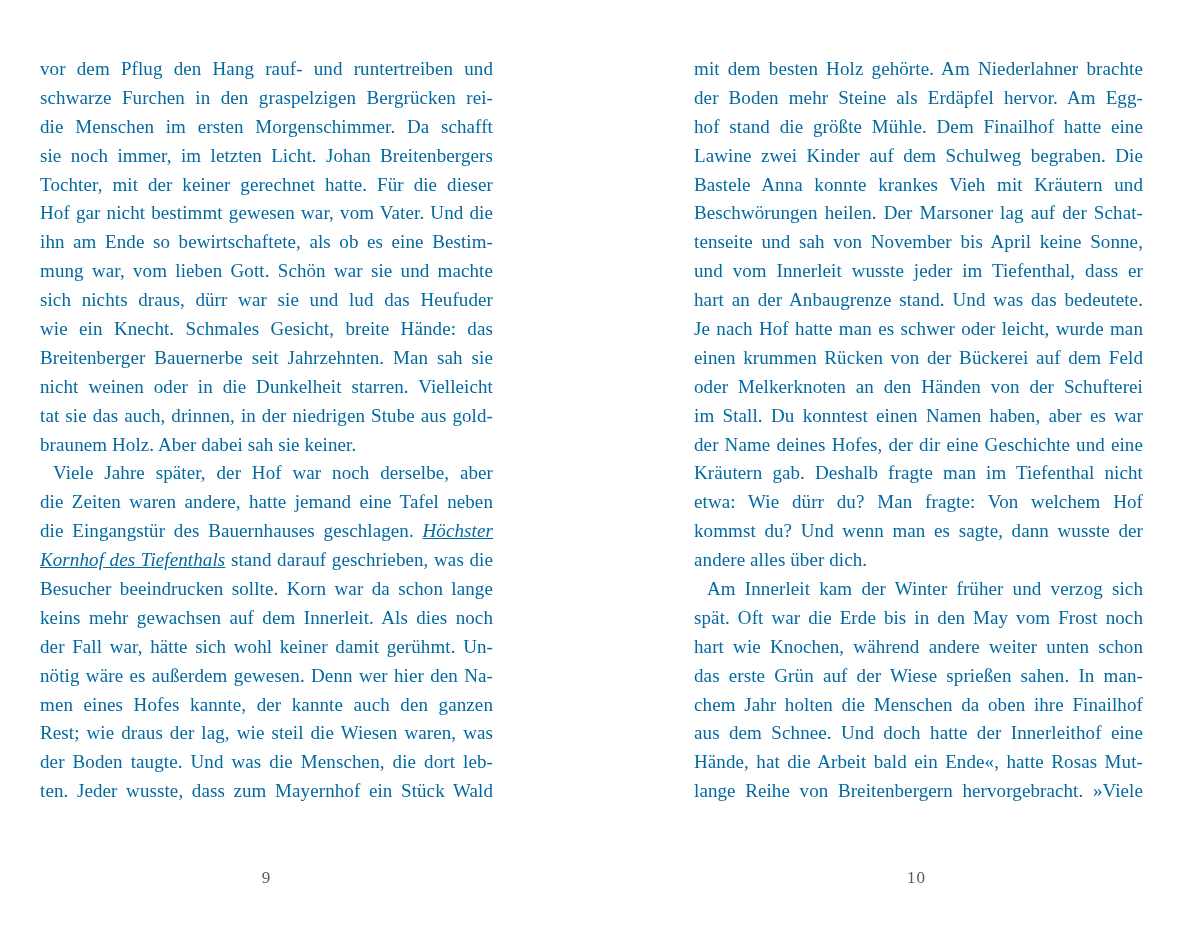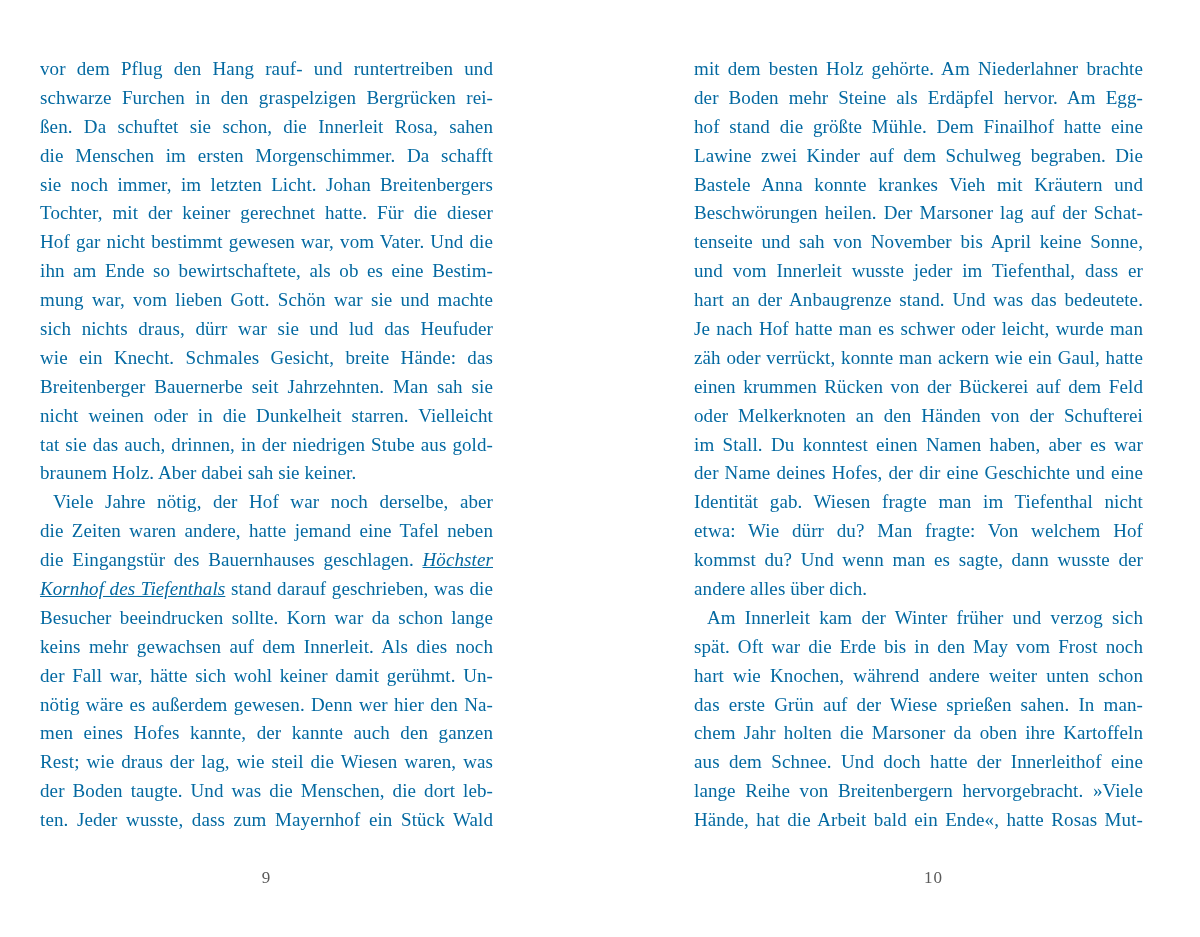--- a/index.html
+++ b/index.html
@@ -44,45 +44,44 @@
   .page-number {
     position: absolute;
     top: 868px;
     font-size: 17px;
     color: #5a5a5a;
     text-align: center;
     letter-spacing: 1px;
     font-variant-numeric: oldstyle-nums;
   }
   .page-number-left  { left: 40px;  width: 453px; }
-  .page-number-right { left: 709px; width: 449px; }
+  .page-number-right { left: 692px; width: 449px; }
 </style>
 </head>
 <body>
 
 <div class="spread">
 
   <div class="page page-left">
     <div>
         <div class="line">vor dem Pflug den Hang rauf- und runtertreiben und</div>
         <div class="line">schwarze Furchen in den graspelzigen Bergrücken rei-</div>
-        <div class="line">ßen. Da schuftet sie schon, die Innerleit Rosa, sahen</div>
         <div class="line">die Menschen im ersten Morgenschimmer. Da schafft</div>
         <div class="line">sie noch immer, im letzten Licht. Johan Breitenbergers</div>
         <div class="line">Tochter, mit der keiner gerechnet hatte. Für die dieser</div>
         <div class="line">Hof gar nicht bestimmt gewesen war, vom Vater. Und die</div>
         <div class="line">ihn am Ende so bewirtschaftete, als ob es eine Bestim-</div>
         <div class="line">mung war, vom lieben Gott. Schön war sie und machte</div>
         <div class="line">sich nichts draus, dürr war sie und lud das Heufuder</div>
         <div class="line">wie ein Knecht. Schmales Gesicht, breite Hände: das</div>
         <div class="line">Breitenberger Bauernerbe seit Jahrzehnten. Man sah sie</div>
         <div class="line">nicht weinen oder in die Dunkelheit starren. Vielleicht</div>
         <div class="line">tat sie das auch, drinnen, in der niedrigen Stube aus gold-</div>
         <div class="line para-end">braunem Holz. Aber dabei sah sie keiner.</div>
-        <div class="line indent">Viele Jahre nötig, der Hof war noch derselbe, aber</div>
+        <div class="line indent">Viele Jahre später, der Hof war noch derselbe, aber</div>
         <div class="line">die Zeiten waren andere, hatte jemand eine Tafel neben</div>
         <div class="line">die Eingangstür des Bauernhauses geschlagen. <em>Höchster</em></div>
         <div class="line"><em>Kornhof des Tiefenthals</em> stand darauf geschrieben, was die</div>
         <div class="line">Besucher beeindrucken sollte. Korn war da schon lange</div>
         <div class="line">keins mehr gewachsen auf dem Innerleit. Als dies noch</div>
         <div class="line">der Fall war, hätte sich wohl keiner damit gerühmt. Un-</div>
         <div class="line">nötig wäre es außerdem gewesen. Denn wer hier den Na-</div>
         <div class="line">men eines Hofes kannte, der kannte auch den ganzen</div>
         <div class="line">Rest; wie draus der lag, wie steil die Wiesen waren, was</div>
         <div class="line">der Boden taugte. Und was die Menschen, die dort leb-</div>
@@ -95,37 +94,36 @@
         <div class="line">mit dem besten Holz gehörte. Am Niederlahner brachte</div>
         <div class="line">der Boden mehr Steine als Erdäpfel hervor. Am Egg-</div>
         <div class="line">hof stand die größte Mühle. Dem Finailhof hatte eine</div>
         <div class="line">Lawine zwei Kinder auf dem Schulweg begraben. Die</div>
         <div class="line">Bastele Anna konnte krankes Vieh mit Kräutern und</div>
         <div class="line">Beschwörungen heilen. Der Marsoner lag auf der Schat-</div>
         <div class="line">tenseite und sah von November bis April keine Sonne,</div>
         <div class="line">und vom Innerleit wusste jeder im Tiefenthal, dass er</div>
         <div class="line">hart an der Anbaugrenze stand. Und was das bedeutete.</div>
         <div class="line">Je nach Hof hatte man es schwer oder leicht, wurde man</div>
-        <div class="line">zäh oder verrückt, konnte man ackern wie ein Gaul, hatte</div>
         <div class="line">einen krummen Rücken von der Bückerei auf dem Feld</div>
         <div class="line">oder Melkerknoten an den Händen von der Schufterei</div>
         <div class="line">im Stall. Du konntest einen Namen haben, aber es war</div>
         <div class="line">der Name deines Hofes, der dir eine Geschichte und eine</div>
-        <div class="line">Identität gab. Wiesen fragte man im Tiefenthal nicht</div>
+        <div class="line">Kräutern gab. Deshalb fragte man im Tiefenthal nicht</div>
         <div class="line">etwa: Wie dürr du? Man fragte: Von welchem Hof</div>
         <div class="line">kommst du? Und wenn man es sagte, dann wusste der</div>
         <div class="line para-end">andere alles über dich.</div>
         <div class="line indent">Am Innerleit kam der Winter früher und verzog sich</div>
         <div class="line">spät. Oft war die Erde bis in den May vom Frost noch</div>
         <div class="line">hart wie Knochen, während andere weiter unten schon</div>
         <div class="line">das erste Grün auf der Wiese sprießen sahen. In man-</div>
-        <div class="line">chem Jahr holten die Marsoner da oben ihre Kartoffeln</div>
+        <div class="line">chem Jahr holten die Menschen da oben ihre Finailhof</div>
         <div class="line">aus dem Schnee. Und doch hatte der Innerleithof eine</div>
+        <div class="line">Hände, hat die Arbeit bald ein Ende«, hatte Rosas Mut-</div>
         <div class="line">lange Reihe von Breitenbergern hervorgebracht. »Viele</div>
-        <div class="line">Hände, hat die Arbeit bald ein Ende«, hatte Rosas Mut-</div>
       </div>
   </div>
 
   <div class="page-number page-number-left">9</div>
 
   <div class="page-number page-number-right">10</div>
 
 </div>
 
 </body></html>

